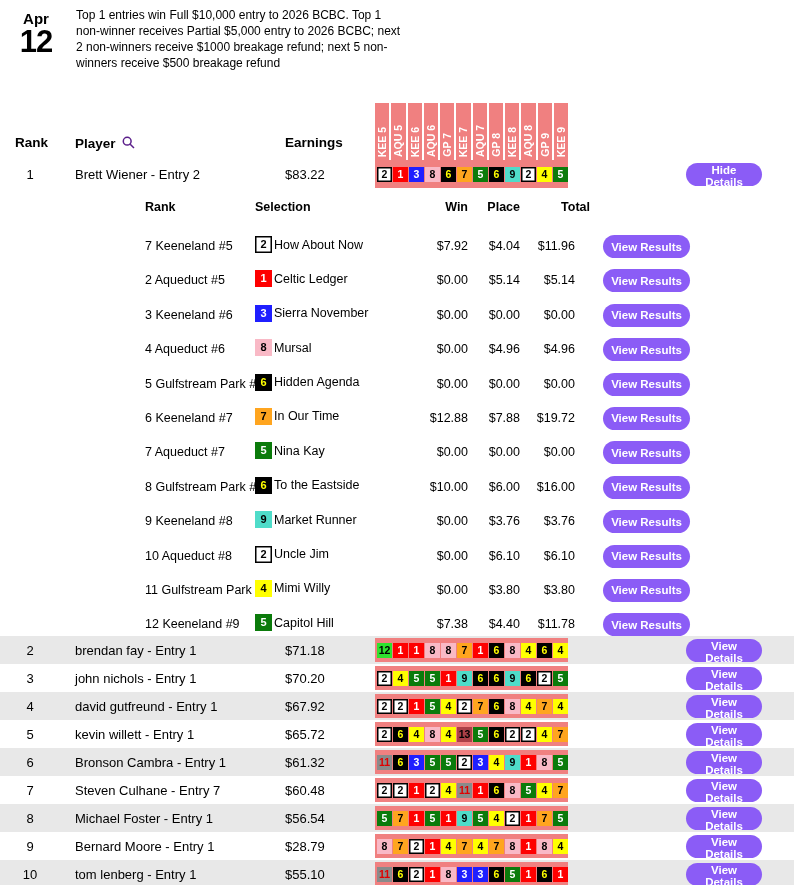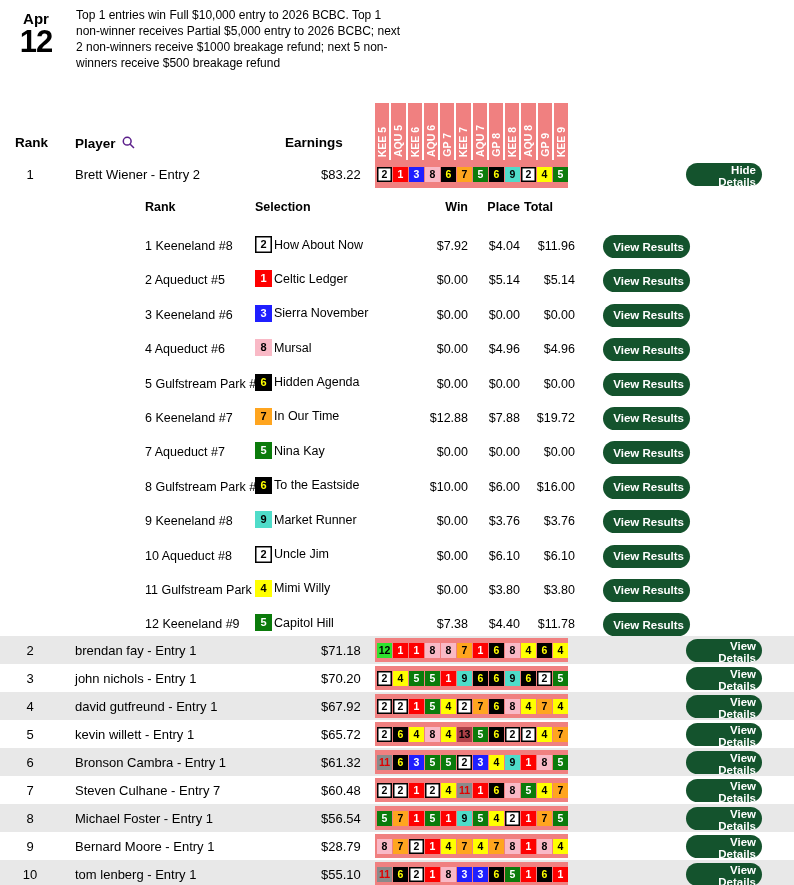--- a/index.html
+++ b/index.html
@@ -36,42 +36,42 @@
   .rc-col + .rc-col { border-left:2px solid #fff; }
   .rc-col span {
     position:absolute; bottom:3px; left:50%; transform:translateX(-50%) rotate(180deg);
     writing-mode:vertical-rl; font-size:10.5px; font-weight:bold; color:#fff; white-space:nowrap;
   }
 
   .entry-row { position:relative; width:794px; height:28px; }
   .entry1 { position:absolute; left:0; top:65px; }
   .col-rank { position:absolute; left:10px; top:7px; width:40px; text-align:center; font-size:13px; }
   .col-player { position:absolute; left:75px; top:7px; font-size:13px; }
-  .col-earnings { position:absolute; left:285px; top:7px; font-size:13px;margin-left:36px; }
+  .col-earnings { position:absolute; left:285px; top:7px; font-size:13px; }
   .picks-strip { position:absolute; left:375px; top:2px; width:193px; height:24px;
     background:#F08080; display:flex; align-items:center; padding-left:2px; }
   .entry1 .picks-strip { top:0; height:28px; }
   .badge {
     display:inline-block; width:15px; height:15px; line-height:15px; text-align:center;
     font-size:10.5px; font-weight:bold; margin-right:1px; flex:0 0 auto;
   }
   .btn {
-    background:#14532d; color:#fff; border:none; border-radius:12px;
-    font-family:inherit; font-weight:bold; font-size:11.5px; cursor:pointer;text-align:right;
+    background:#8b5cf6; color:#fff; border:none; border-radius:12px;
+    font-family:inherit; font-weight:bold; font-size:11.5px; cursor:pointer;
   }
   .details-btn { position:absolute; left:686px; top:3px; width:76px; height:23px; }
 
   
   .details-block { position:absolute; left:0; top:93px; width:794px; height:541px; background:#fff; }
   .dh { position:absolute; top:12px; font-size:12.5px; font-weight:bold; }
   .dh-race { left:145px; }
   .dh-sel { left:255px; }
   .dh-win { left:408px; width:60px; text-align:right; }
   .dh-place { left:472px; width:48px; text-align:right; }
-  .dh-total { left:524px; width:51px; text-align:left; }
+  .dh-total { left:539px; width:51px; text-align:right; }
   .detail-rows { position:absolute; top:42px; left:0; width:794px; }
   .detail-row { position:relative; height:34.4px; }
   .detail-row .d { position:absolute; top:9px; font-size:12.5px; }
   .d-race { left:145px; }
   .d-sel { left:255px; top:6px !important; display:flex; align-items:center; }
   .d-sel .badge { width:17px; height:17px; line-height:17px; font-size:11px; margin-right:2px; }
   .d-win { left:408px; width:60px; text-align:right; }
   .d-place { left:472px; width:48px; text-align:right; }
   .d-total { left:524px; width:51px; text-align:right; }
   .results-btn { position:absolute; left:603px; top:5px; width:87px; height:23px; }
@@ -170,21 +170,21 @@
     </div>
 
   <div class="details-block">
     <div class="dh dh-race">Rank</div>
     <div class="dh dh-sel">Selection</div>
     <div class="dh dh-win">Win</div>
     <div class="dh dh-place">Place</div>
     <div class="dh dh-total">Total</div>
     <div class="detail-rows" id="detail-rows">
         <div class="detail-row">
-          <div class="d d-race">1 Keeneland #8</div>
+          <div class="d d-race">7 Keeneland #5</div>
           <div class="d d-sel">
             <span class="badge" style="background: rgb(255, 255, 255); color: rgb(0, 0, 0); box-shadow: rgb(0, 0, 0) 0px 0px 0px 1.5px inset;">2</span>
             <span>How About Now</span>
           </div>
           <div class="d d-win">$7.92</div>
           <div class="d d-place">$4.04</div>
           <div class="d d-total">$11.96</div>
           <button class="btn results-btn">View Results</button>
         </div>
         <div class="detail-row">

